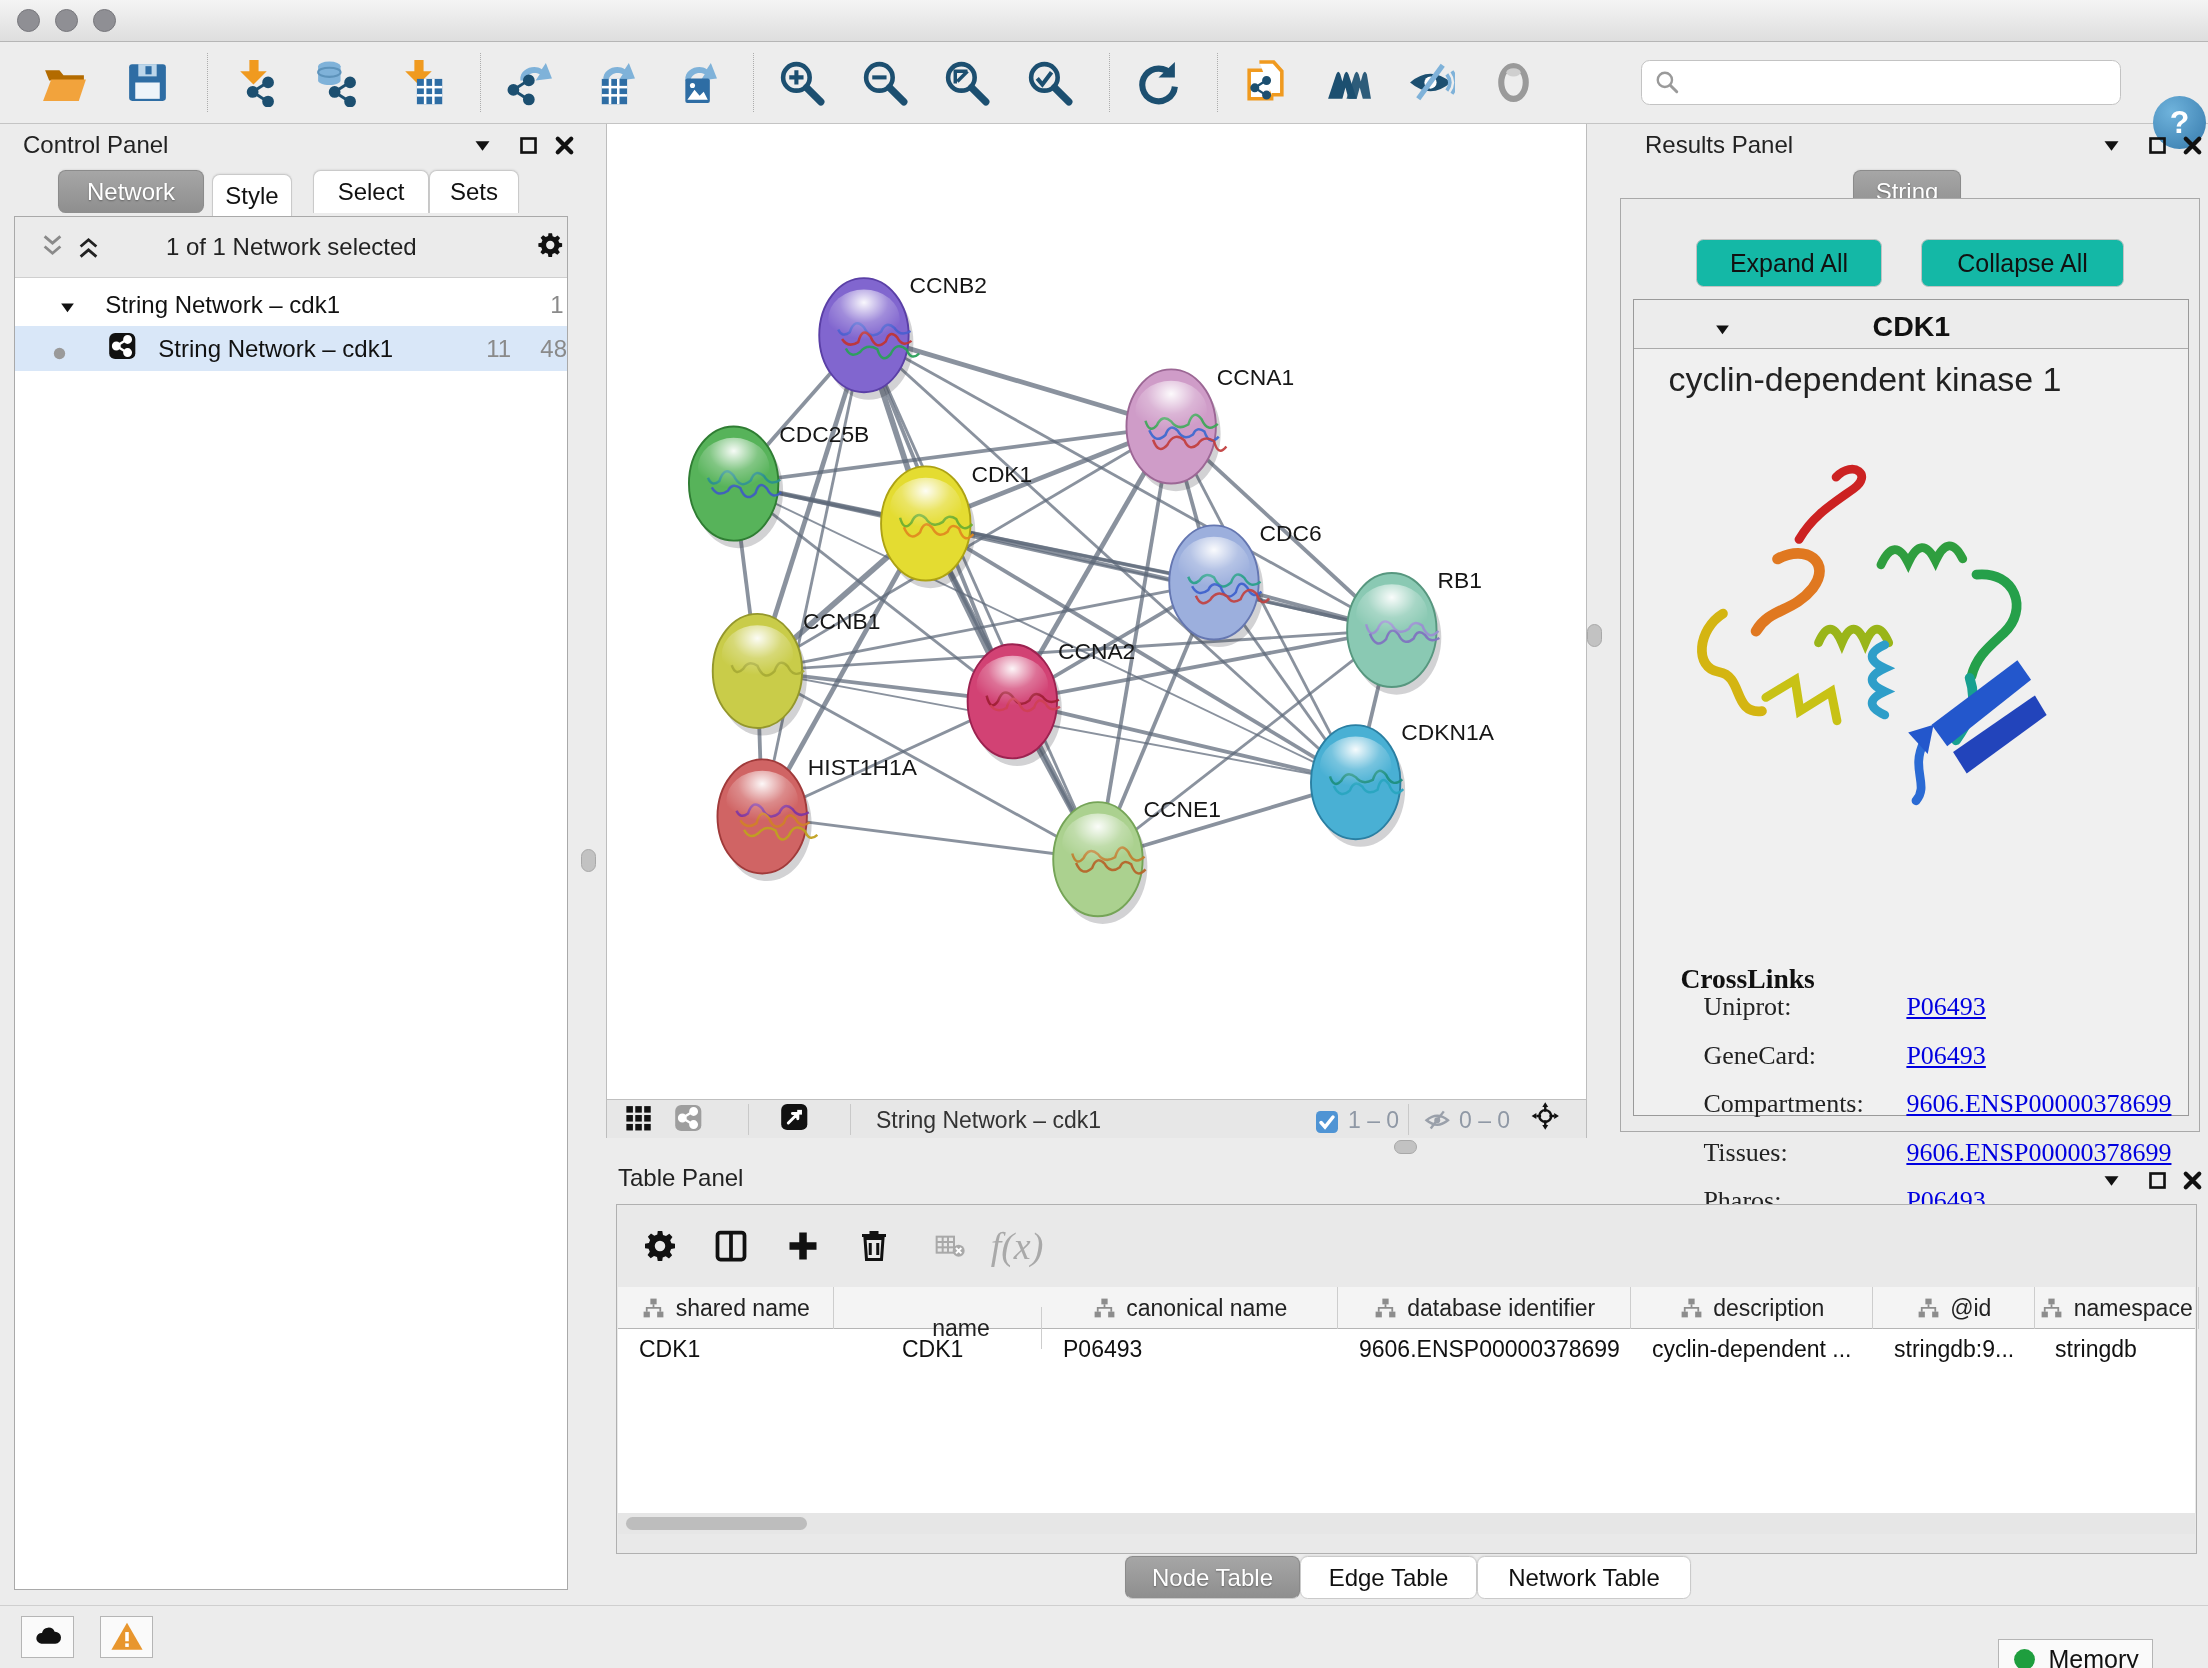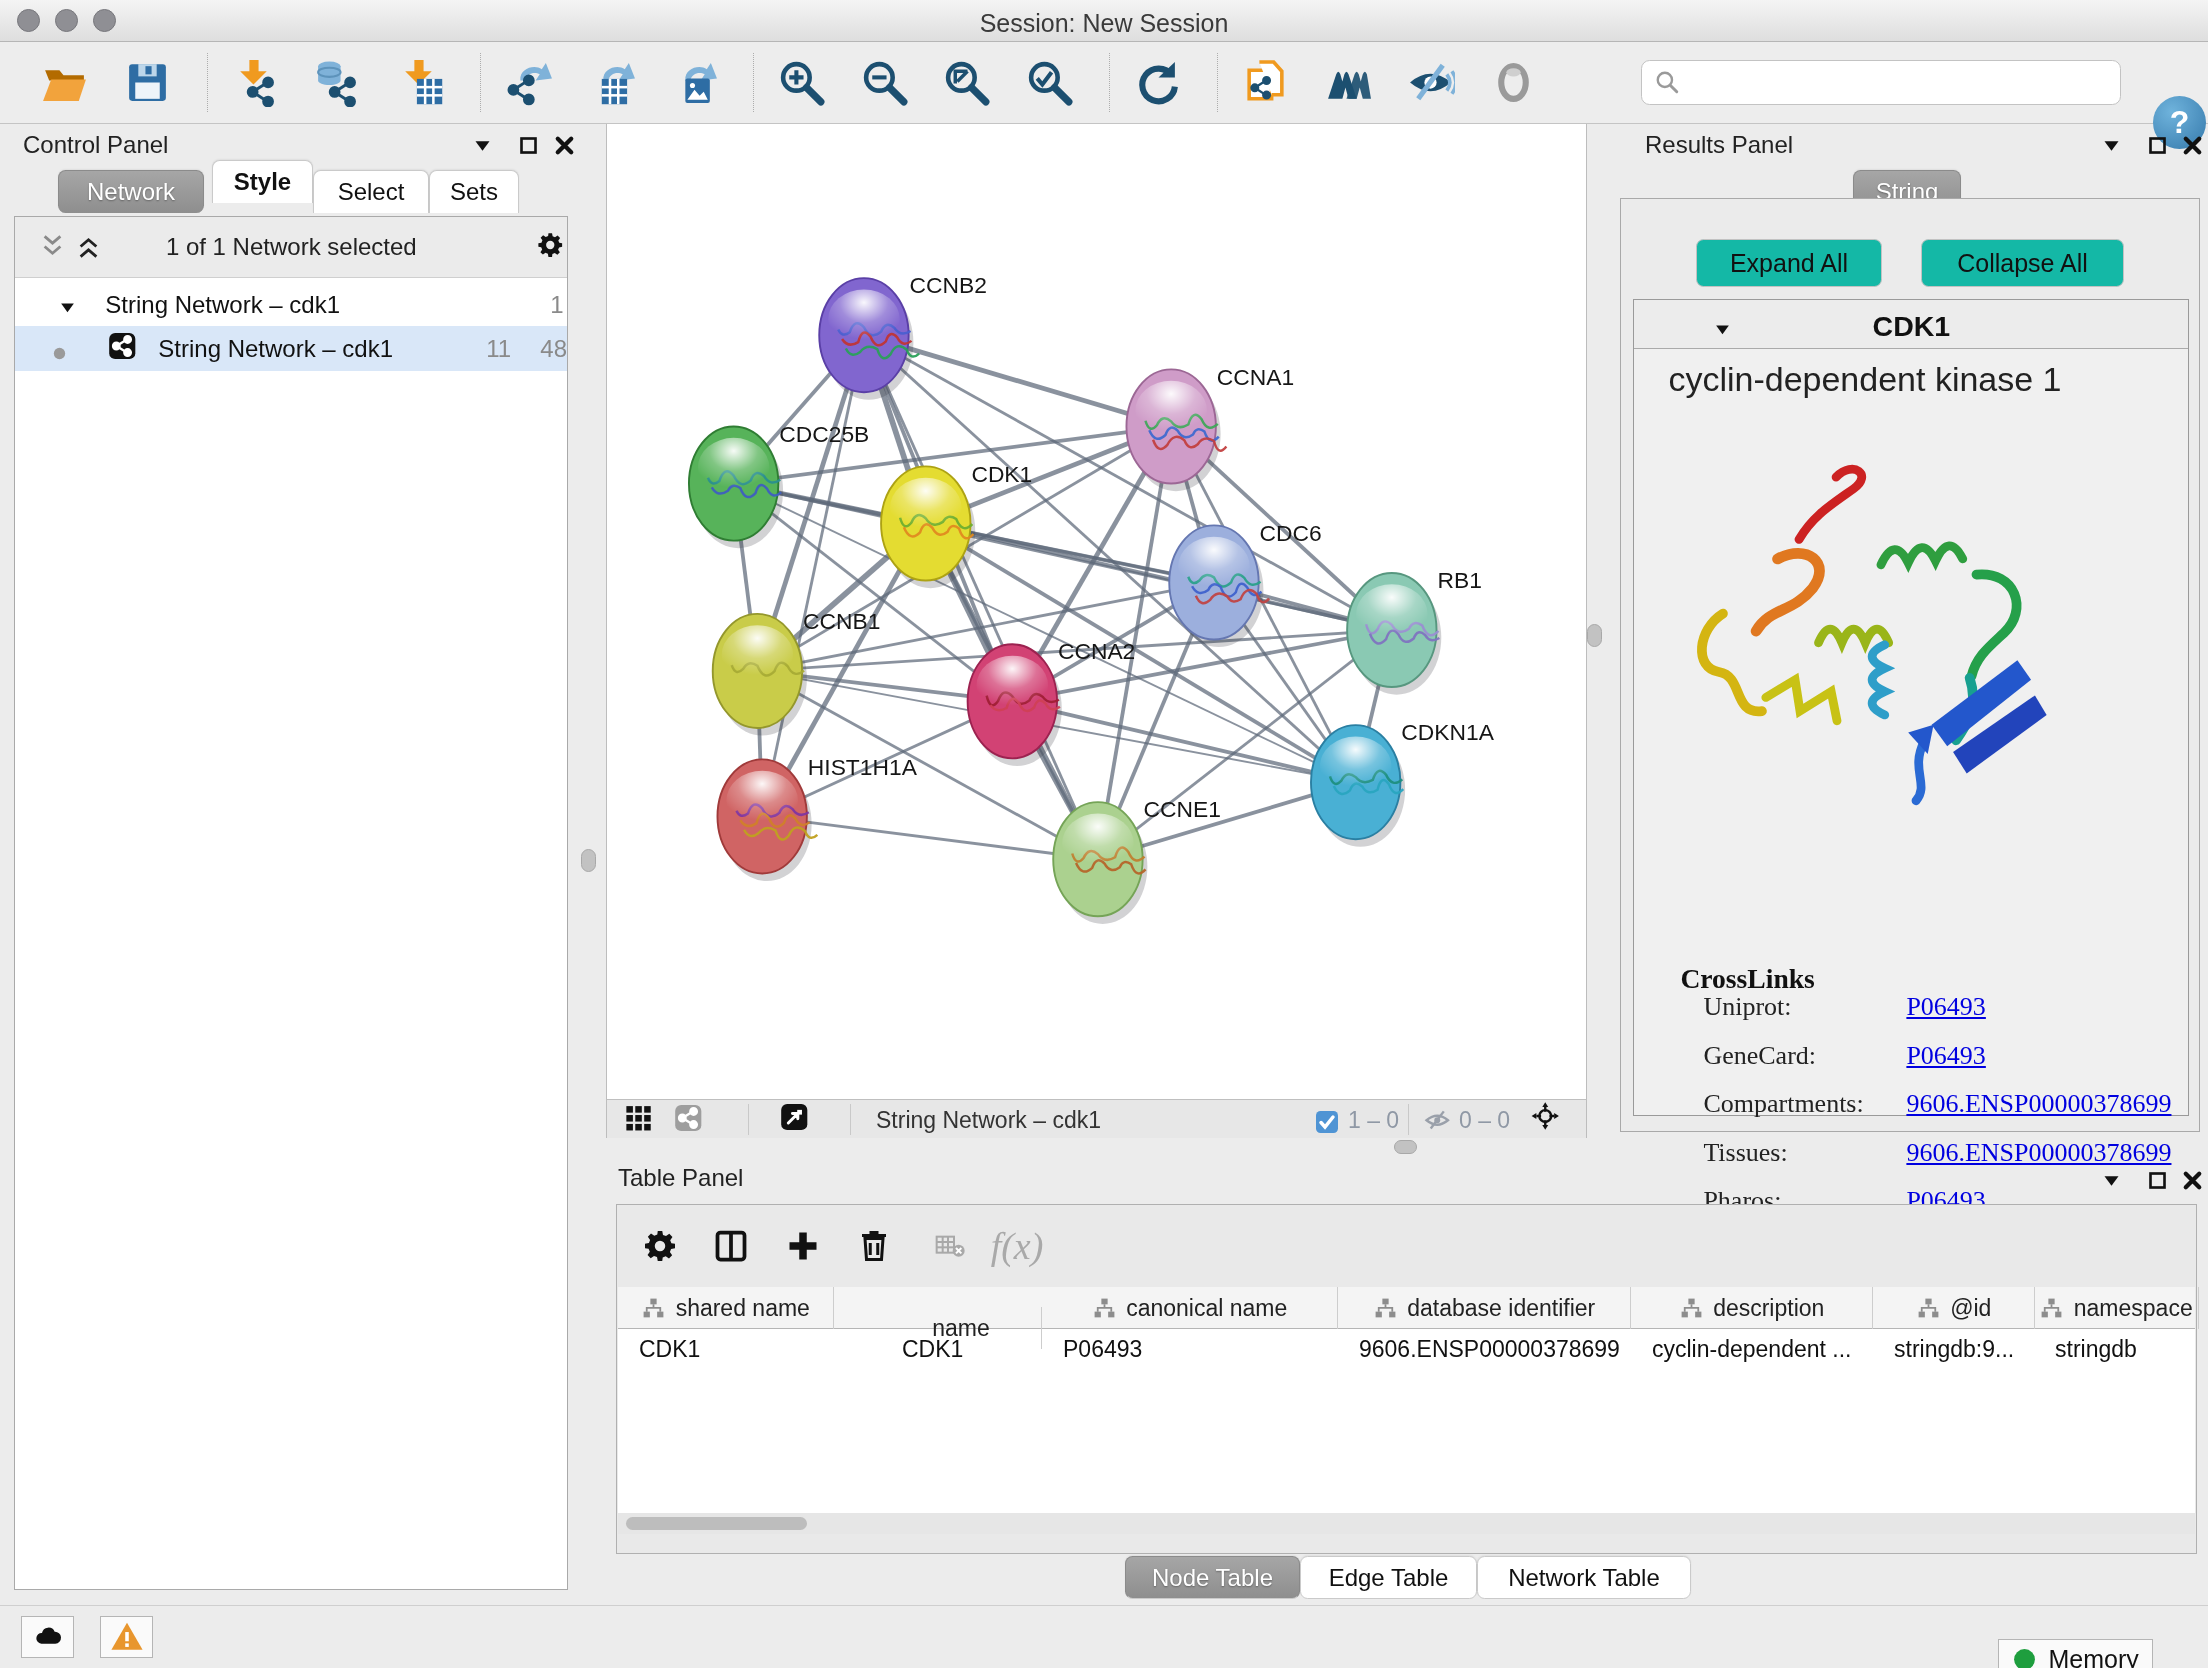--- a/index.html
+++ b/index.html
@@ -108,21 +108,20 @@
 </style>
 </head>
 <body>
 
 <div class="app">
 
   <div class="titlebar">
     <span class="tl" style="left:17px"></span>
     <span class="tl" style="left:55px"></span>
     <span class="tl" style="left:93px"></span>
-    <div class="win-title">Session: New Session</div>
   </div>
 
   <div class="toolbar">
     <span id="toolbar-icons" style="display:flex;align-items:center;">
         <span class="tb-icon">
           <svg width="49" height="49" viewBox="0 0 48 48">
             <path d="M5 12h14l4 5h20v5H9z" fill="#b36b00"></path>
             <path d="M3 42l8-21h34l-7 21z" fill="#f2a33c"></path>
           </svg>
         </span>
@@ -302,21 +301,21 @@
         <rect x="8" y="8" width="32" height="32" fill="none" stroke="#111" stroke-width="6"></rect>
       </svg>
     </span>
   <span class="hdr-ic" style="left:550px; top:131px;">
     <svg width="23" height="23" viewBox="0 0 48 48">
         <path d="M10 10 38 38M38 10 10 38" stroke="#111" stroke-width="9" stroke-linecap="round"></path>
       </svg>
     </span>
   <div id="cp-tabs">
       <div class="tab active" style="left:58px; top:170px; width:146px;">Network</div>
-      <div class="tab" style="left:212px; top:160px; width:101px;font-weight:bold;">Style</div>
+      <div class="tab" style="left:212px; top:174px; width:80px;">Style</div>
       <div class="tab" style="left:313px; top:170px; width:116px;">Select</div>
       <div class="tab" style="left:429px; top:170px; width:90px;">Sets</div>
     </div>
   <div class="cp-box">
     <div class="cp-strip">
       <span class="hdr-ic" style="left:23px; top:15px;">
         <svg width="27" height="27" viewBox="0 0 48 48">
             <path d="M10 6l14 12L38 6M10 24l14 12 14-12" stroke="#8a8a8a" stroke-width="5" fill="none"></path>
           </svg>
         </span>

